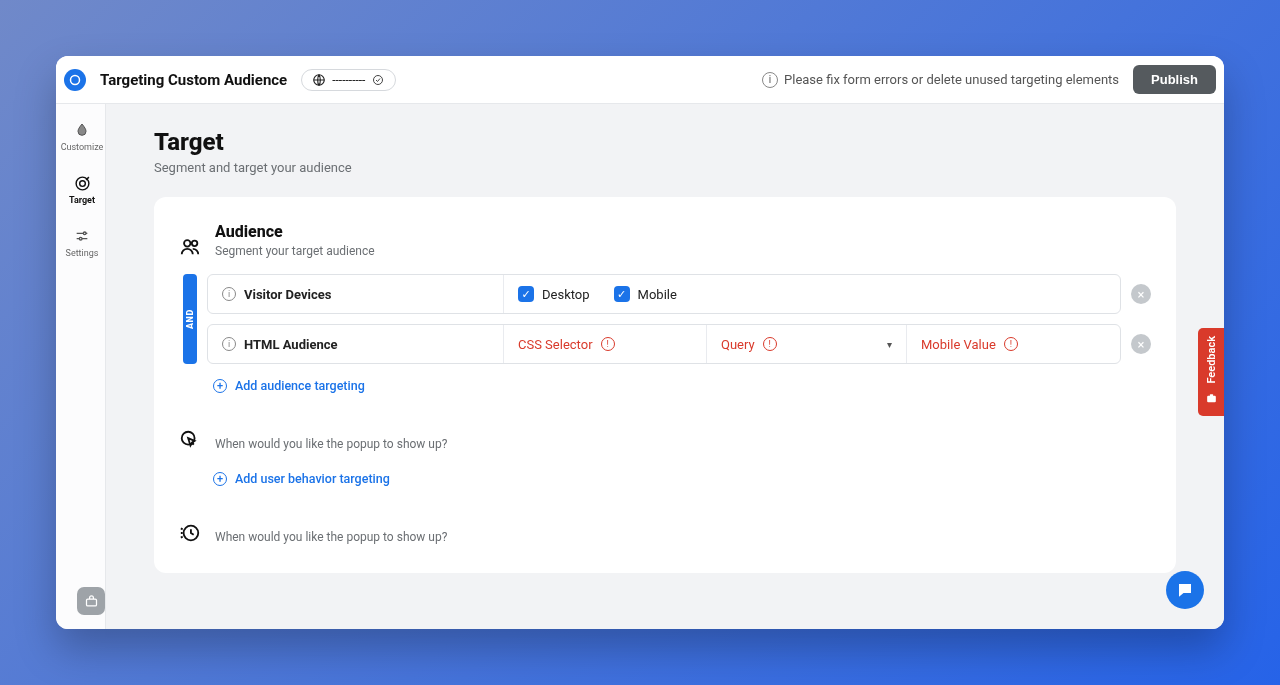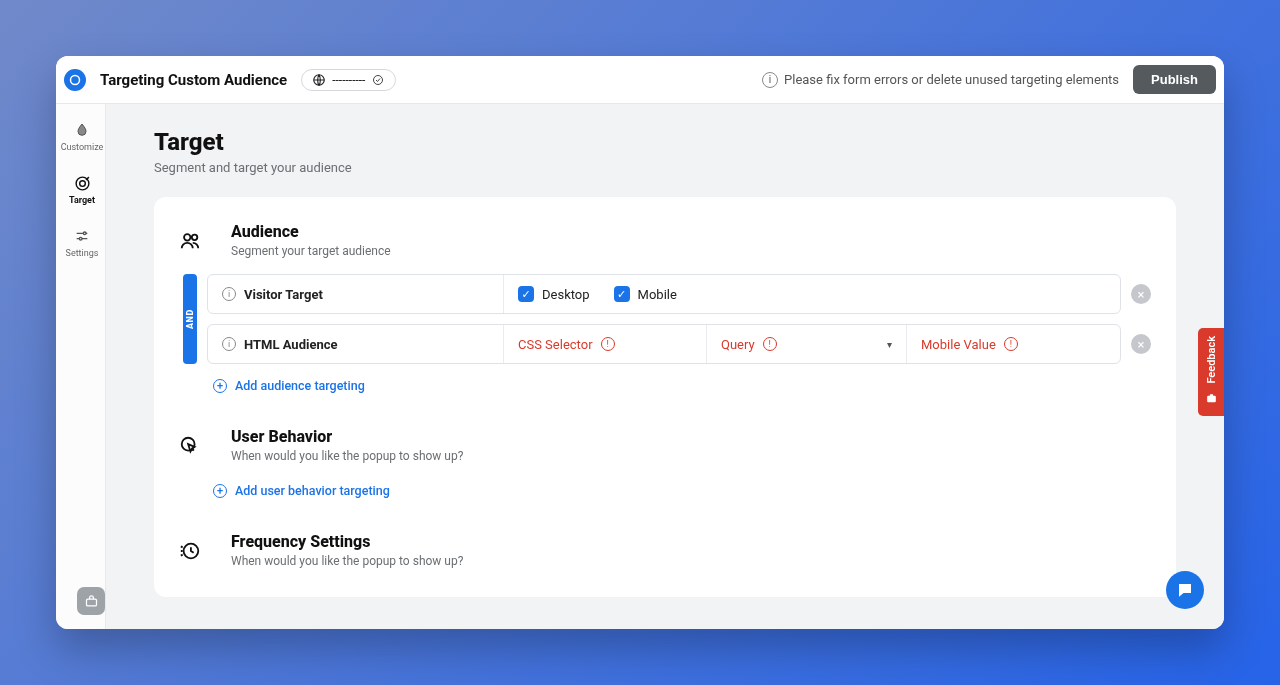--- a/index.html
+++ b/index.html
@@ -87,21 +87,21 @@
     background:#6f7479; border-radius:50%;
   }
   .summary-btn {
     margin-left:auto; display:flex; align-items:center; gap:8px;
     border:1px solid #d6d9dd; background:#fff; border-radius:8px;
     padding:7px 14px; font-size:13px; color:#222; cursor:pointer;
   }
   .card {
     background:#fff; border:1px solid transparent; border-radius:12px; padding:24px 24px 28px 24px;
   }
-  .section-head { display:flex; align-items:center; gap:30px; margin-bottom:16px; }
+  .section-head { display:flex; align-items:flex-end; gap:14px; margin-bottom:16px; }
   .section-ico { width:22px; height:22px; color:#222; margin-top:2px; }
   .section-title { font-size:16px; font-weight:800; color:#111; margin-bottom:3px; }
   .section-sub { font-size:12px; color:#6b6f73; }
 
   .rule-block { display:flex; align-items:stretch; margin-left:4px; }
   .connector {
     width:14px; background:#1b73e8; color:#fff; border-radius:4px; margin-right:10px;
     display:flex; align-items:center; justify-content:center;
     writing-mode: vertical-rl; transform: rotate(180deg);
     font-size:9px; font-weight:800; letter-spacing: 0.5px;
@@ -253,21 +253,21 @@
         </div>
 
         <div class="rule-block">
           <div class="connector">AND</div>
           <div class="rule-rows">
 
             <div class="rule-wrap">
               <div class="rule">
                 <div class="rule-cell r1a">
                   <span class="info-ico">i</span>
-                  <span class="rule-label">Visitor Target</span>
+                  <span class="rule-label">Visitor Devices</span>
                 </div>
                 <div class="rule-cell r1b">
                   <span style="display:flex;align-items:center;gap:8px">
                     <span class="cb">✓</span>
                     <span>Desktop</span>
                   </span>
                   <span style="display:flex;align-items:center;gap:8px">
                     <span class="cb">✓</span>
                     <span>Mobile</span>
                   </span>
@@ -310,41 +310,39 @@
         <div class="section-gap"></div>
 
         <div class="section-head">
           <span class="section-ico">
             <svg width="22" height="22" viewBox="0 0 24 24" fill="none" stroke="#111" stroke-width="2">
                 <circle cx="10" cy="10" r="7"></circle>
                 <path d="M10 10l7 3-2.5 1.5L16 17l-2-1.5L12.5 18z"></path>
               </svg>
           </span>
           <div>
-            <div class="section-title">User Behavior</div>
             <div class="section-sub">When would you like the popup to show up?</div>
           </div>
         </div>
 
         <div class="add-link" style="margin-top:20px">
           <span class="add-ico">+</span>
           <span>Add user behavior targeting</span>
         </div>
 
         <div class="section-gap"></div>
 
         <div class="section-head" style="margin-bottom:0">
           <span class="section-ico">
             <svg width="22" height="22" viewBox="0 0 24 24" fill="none" stroke="#111" stroke-width="2">
                 <circle cx="13" cy="12" r="8"></circle>
                 <path d="M13 8v4l3 2M4 12H2M4 8l-2-1M4 16l-2 1"></path>
               </svg>
           </span>
           <div>
-            <div class="section-title">Frequency Settings</div>
             <div class="section-sub">When would you like the popup to show up?</div>
           </div>
         </div>
 
       </div>
     </div>
   </div>
 
   <div class="feedback-tab">
     <span class="feedback-label">Feedback</span>

